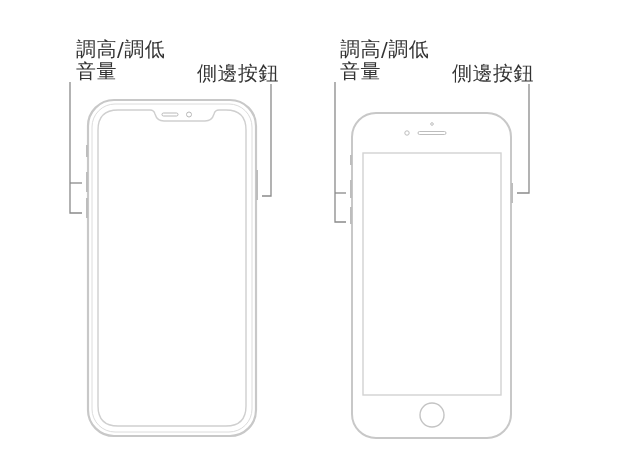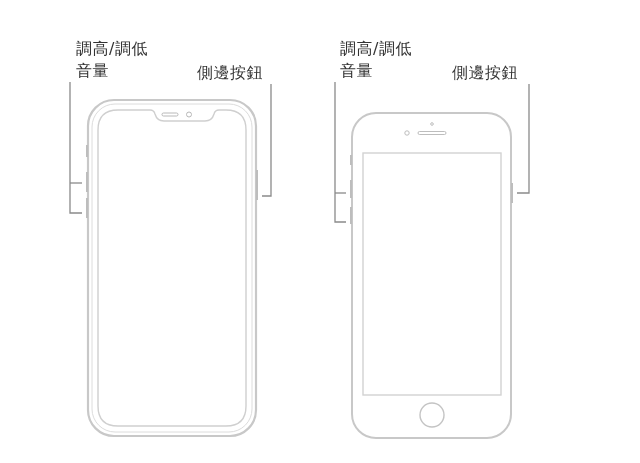--- a/index.html
+++ b/index.html
@@ -1,17 +1,17 @@
 <!DOCTYPE html>
 <html><head>
   <meta charset="utf-8">
   <style>
     html, body { margin: 0; padding: 0; background: #ffffff; }
     body { width: 640px; height: 463px; position: relative; overflow: hidden; font-family: "DejaVu Sans", sans-serif; }
-    .label { position: absolute; font-size: 16px; color: #333333; line-height: 22px; white-space: nowrap; letter-spacing: 0.5px; }
+    .label { position: absolute; font-size: 20px; color: #333333; line-height: 22px; white-space: nowrap; letter-spacing: 0.5px; }
     svg { position: absolute; left: 0; top: 0; }
   </style>
 </head>
 <body>
 
 <div class="label" style="left:76px; top:38px;">調高/調低</div>
 <div class="label" style="left:76px; top:60px;">音量</div>
 <div class="label" style="left:197px; top:62px;">側邊按鈕</div>
 
 <div class="label" style="left:340px; top:38px;">調高/調低</div>

